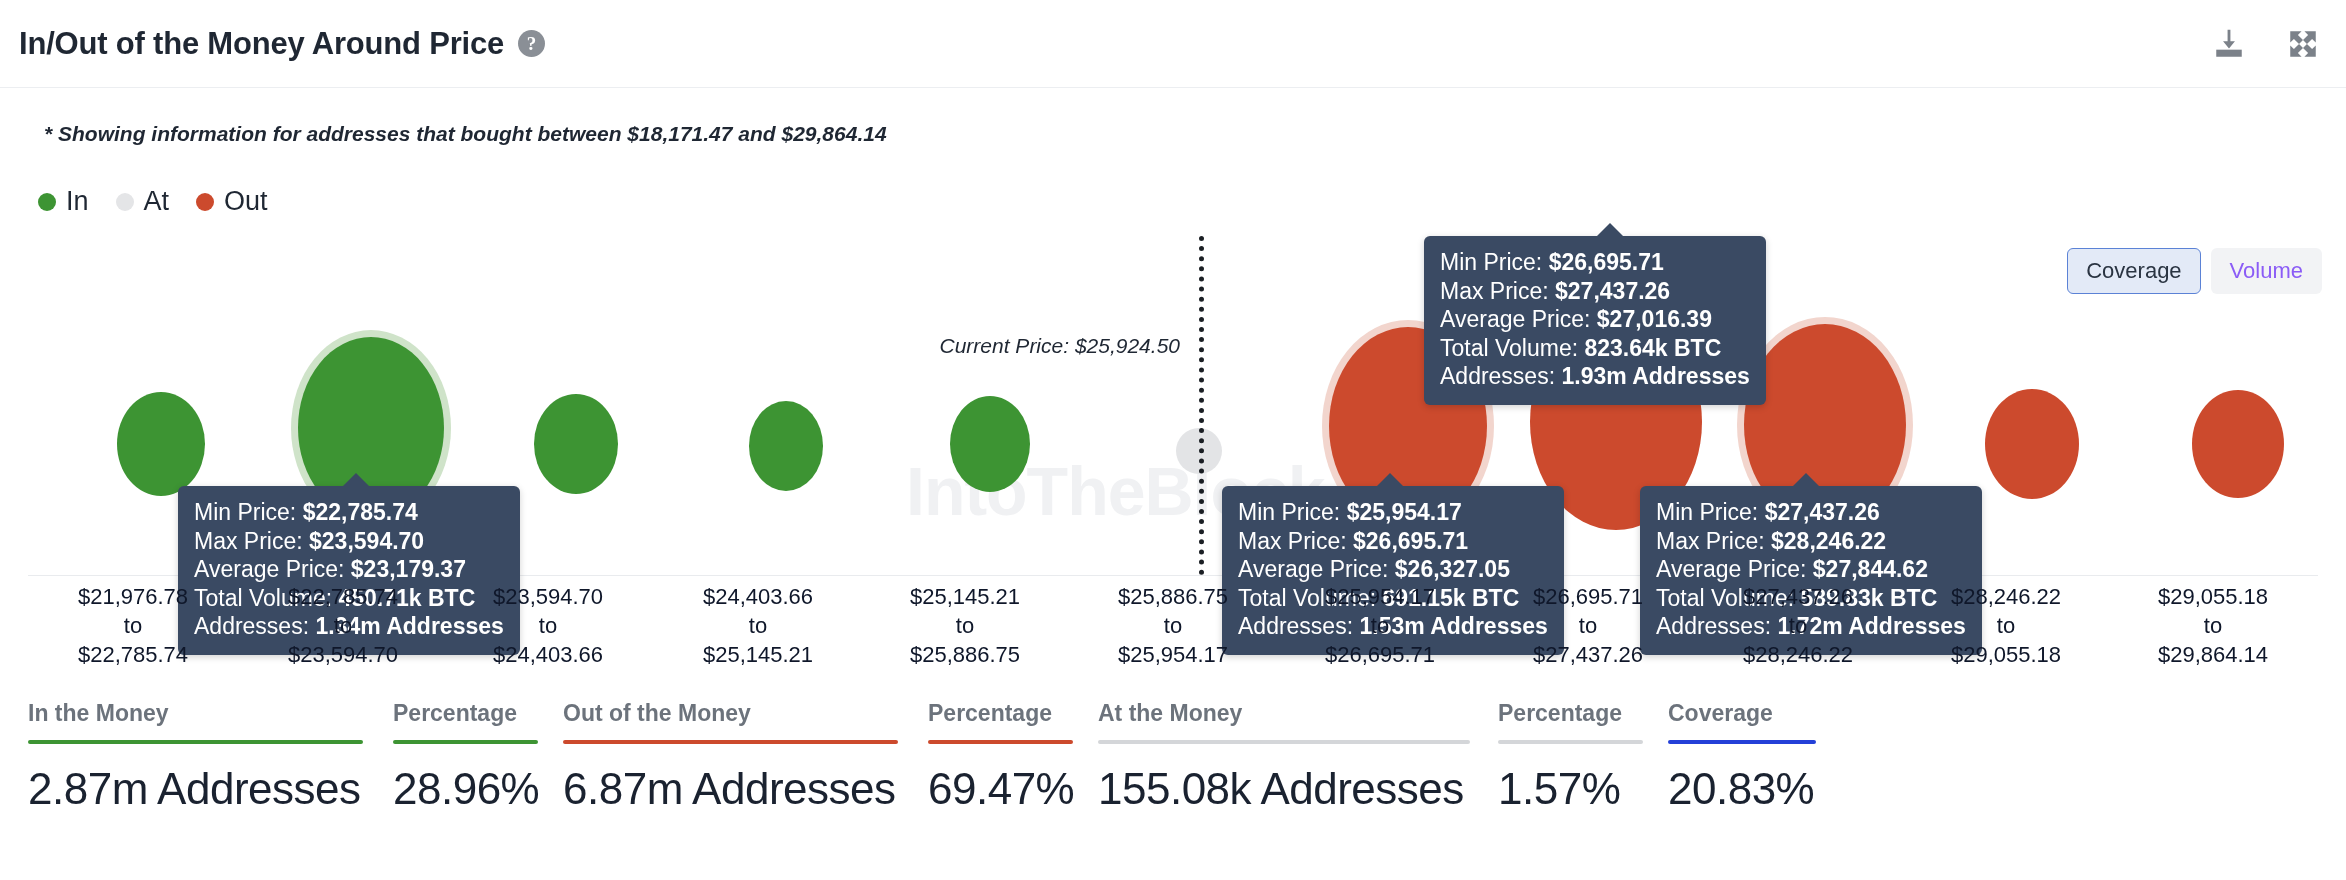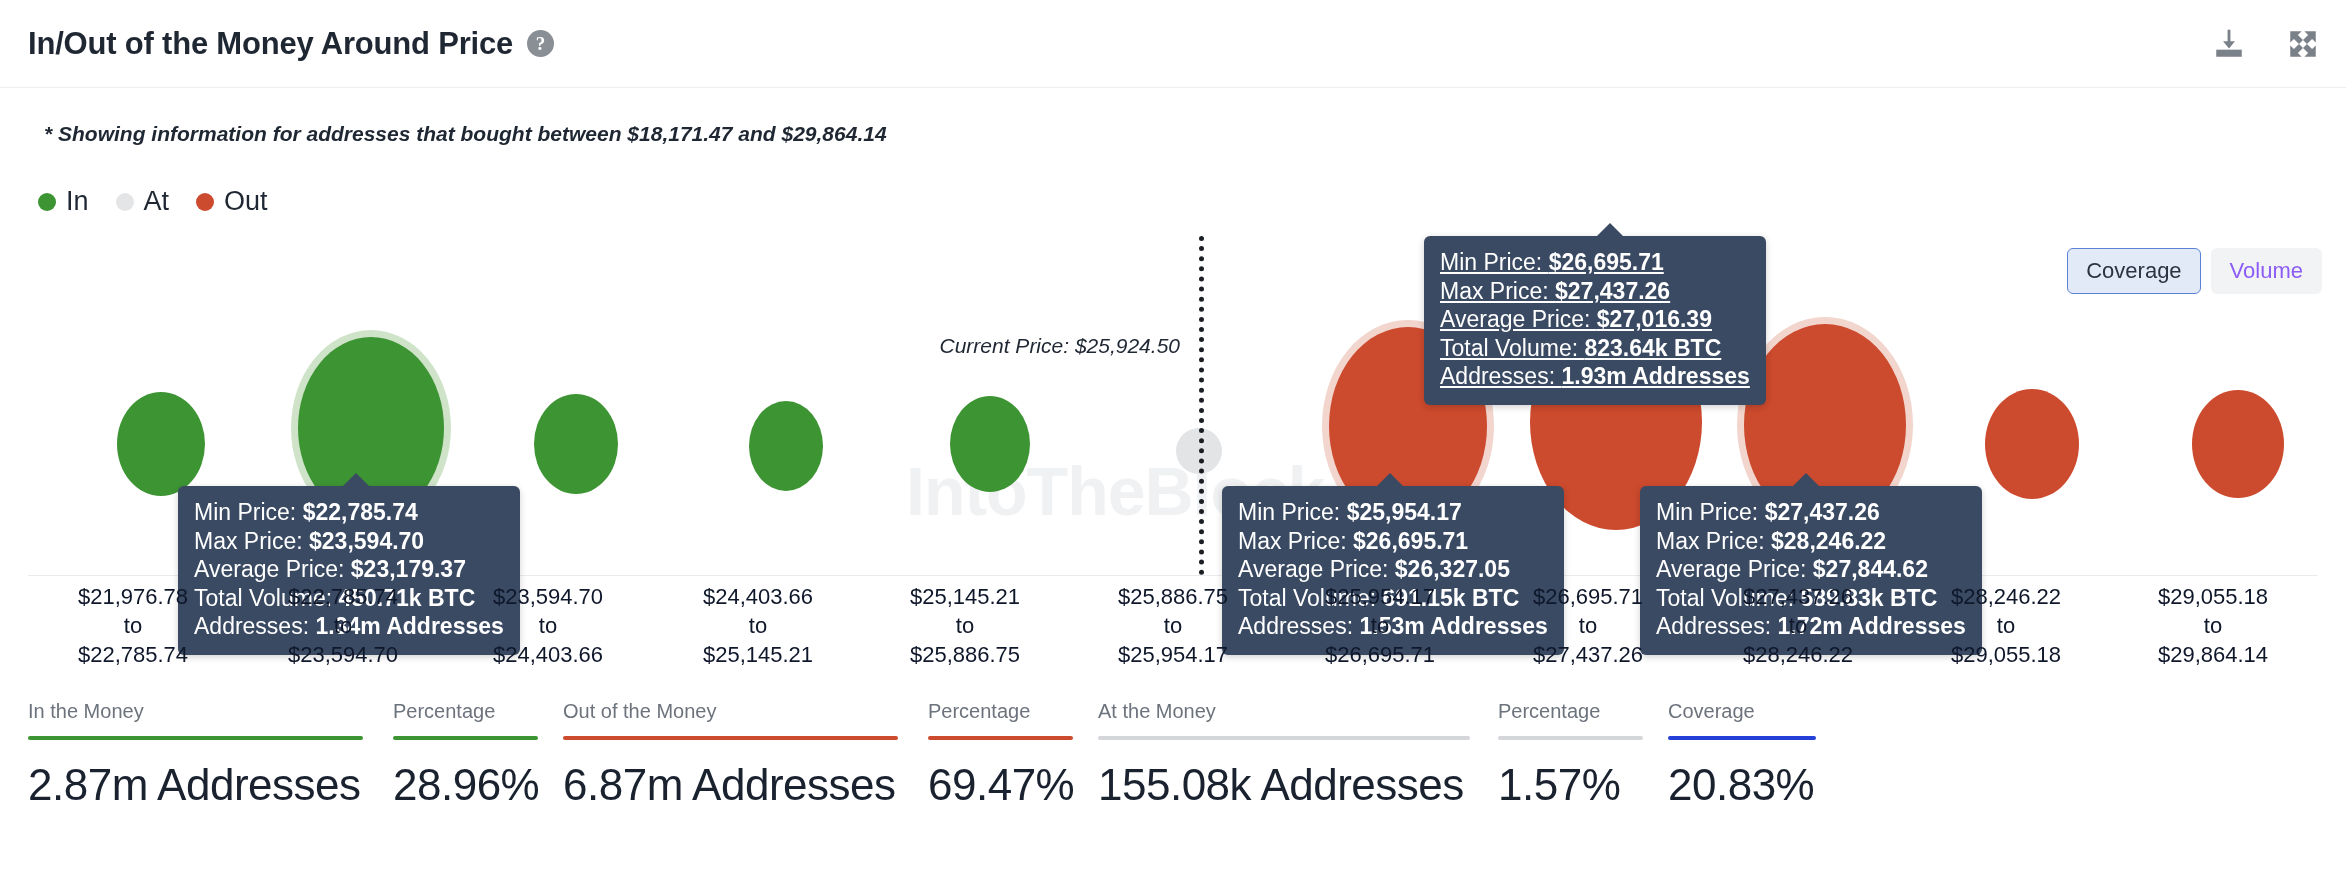--- a/index.html
+++ b/index.html
@@ -11,21 +11,21 @@
     overflow: hidden;
   }
   .widget { position: relative; width: 2346px; height: 880px; background:#fff; }
 
   
   .header {
     position: absolute; left: 0; top: 0; width: 2346px; height: 88px;
     border-bottom: 1px solid #eceef1;
     display: flex; align-items: center;
   }
-  .title-wrap { display: flex; align-items: center; margin-left: 28px; }
+  .title-wrap { display: flex; align-items: center; margin-left: 19px; }
   .title {
     font-size: 31px; font-weight: 700; letter-spacing: -0.2px;
     color: #1f2733; white-space: nowrap;
   }
   .help-icon {
     width: 27px; height: 27px; border-radius: 50%;
     background: #8a8f96; color:#fff; margin-left: 14px;
     font-size: 19px; font-weight: 700; line-height: 27px; text-align:center;
     font-family: "Liberation Serif", serif; cursor: pointer;
   }
@@ -123,21 +123,21 @@
     line-height: 1.32; transform: translateX(-50%); width: 230px;
   }
 
   
   .stats {
     position: absolute; left: 28px; top: 700px; width: 2290px;
     display: flex; align-items: flex-start;
   }
   .stat { padding-right: 26px; }
   .stat-label {
-    font-size: 20px; color: #6c737c; font-weight: 400; white-space: nowrap;
+    font-size: 23px; color: #6c737c; font-weight: 700; white-space: nowrap;
     padding-bottom: 13px;
   }
   .stat-rule { height: 4px; width: 100%; border-radius: 2px; }
   .stat-value {
     font-size: 44px; font-weight: 400; color: #1a2230; white-space: nowrap;
     padding-top: 20px; letter-spacing: -0.5px;
   }
 </style>
 </head>
 <body>
@@ -220,21 +220,21 @@
     <div class="bubble-halo" style="left:1797px; top:189px; width:176px; height:216px; background:#f2d5cd;"></div>
     <div class="bubble" style="left:1797px; top:189px; width:162px; height:202px; background:#cc4a2d;"></div>
 
     <div class="bubble" style="left:2004px; top:208px; width:94px; height:110px; background:#cc4a2d;"></div>
     <div class="bubble" style="left:2210px; top:208px; width:92px; height:108px; background:#cc4a2d;"></div>
 
     <div class="cp-line" style="left:1171px;"></div>
     <div class="cp-label" style="left:1152px; top:110px;">Current Price: $25,924.50</div>
   </div>
 
-  <div class="tooltip" style="left:1424px; top:236px;text-decoration:underline;">
+  <div class="tooltip" style="left:1424px; top:236px;">
     <div class="tt-arrow" style="left:172px;"></div>
     <div class="row">
       <span>Min Price: </span><b>$26,695.71</b>
     </div>
     <div class="row">
       <span>Max Price: </span><b>$27,437.26</b>
     </div>
     <div class="row">
       <span>Average Price: </span><b>$27,016.39</b>
     </div>

